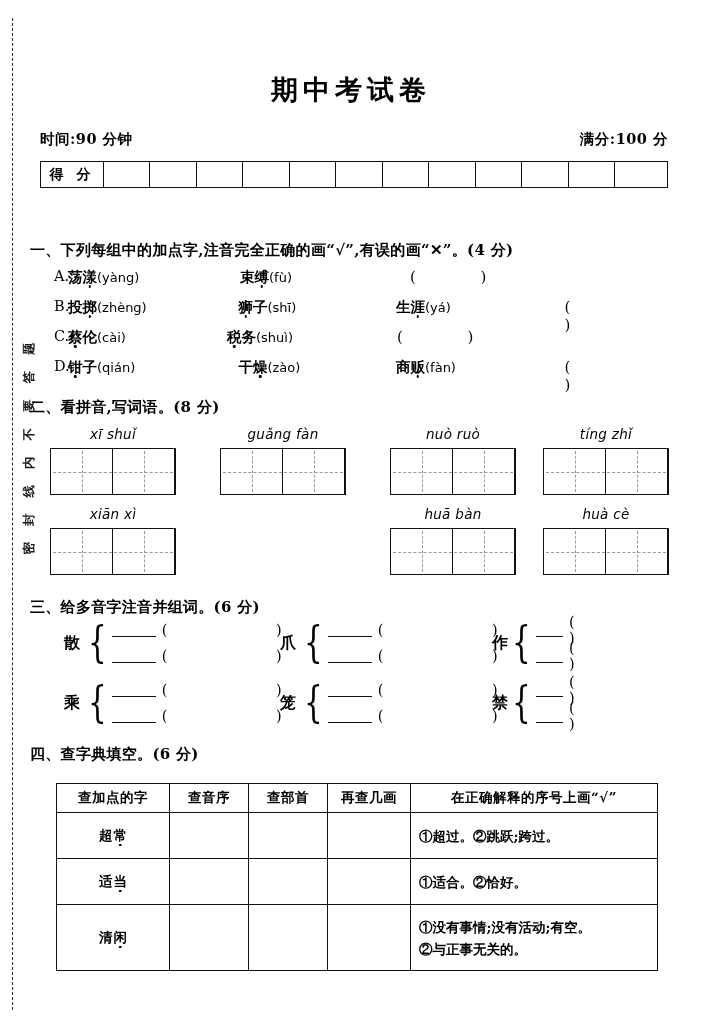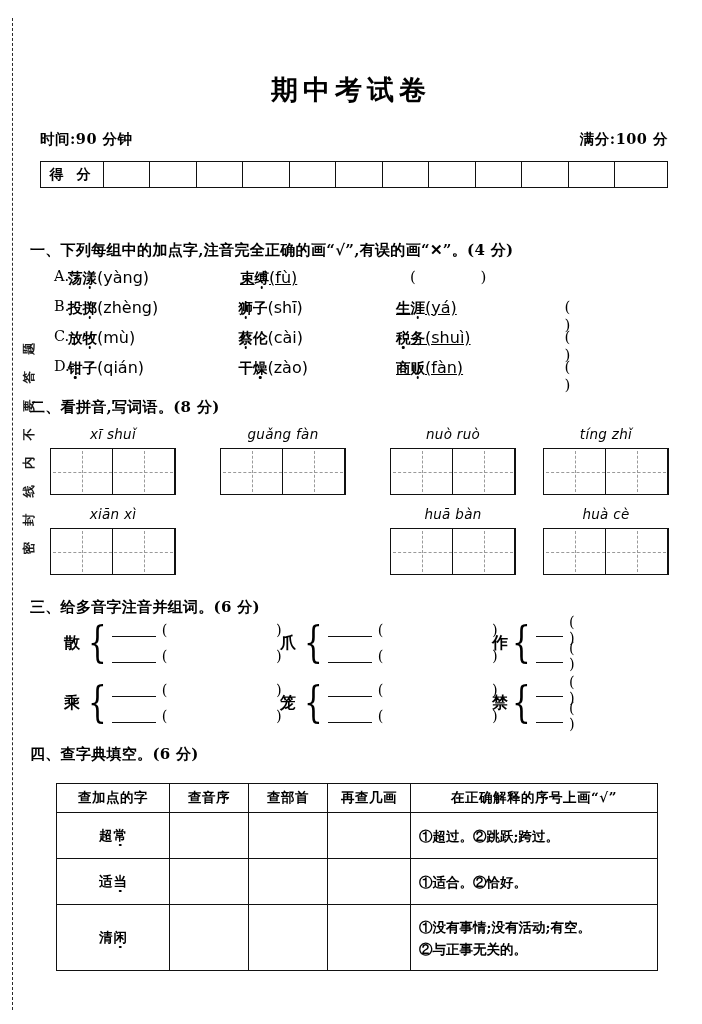--- a/index.html
+++ b/index.html
@@ -79,28 +79,28 @@
   .q1-row{
     display:flex;align-items:flex-start;
     height:30px;
     font-family:"DejaVu Serif","Liberation Serif",serif;
     font-size:14.5px;font-weight:bold;
   }
   .q1-letter{width:38px;padding-left:24px;box-sizing:border-box;font-weight:normal;}
   .q1-item{position:relative;}
   .q1-item.i1{width:172px;}
   .q1-item.i2{width:159px;}
-  .q1-item.i3{width:170px;text-decoration:underline;}
+  .q1-item.i3{width:170px;}
   .dotchar{position:relative;display:inline-block;}
   .dotchar::after{
     content:"";position:absolute;left:50%;top:17px;
     width:2.5px;height:2.5px;background:#000;border-radius:50%;
     transform:translateX(-50%);
   }
-  .py{font-family:"DejaVu Sans","Liberation Sans",sans-serif;font-weight:normal;font-size:16px;}
+  .py{font-family:"DejaVu Sans","Liberation Sans",sans-serif;font-weight:normal;font-size:13px;}
   .q1-paren{font-weight:normal;font-size:15px;letter-spacing:30px;}
 
   
   .q2{position:absolute;left:30px;top:424px;width:645px;}
   .q2-row{position:relative;height:80px;font-style:italic;}
   .q2-cellwrap{position:absolute;top:0;}
   .q2-py{
     font-family:"DejaVu Sans","Liberation Sans",sans-serif;
     font-size:13.5px;text-align:center;height:20px;line-height:20px;
     letter-spacing:0.3px;
@@ -220,21 +220,20 @@
     <div class="q1-row">
       <span class="q1-letter">B.</span>
       <span class="q1-item i1"><span>投</span><span class="dotchar">掷</span><span></span><span class="py">(zhèng)</span></span>
       <span class="q1-item i2"><span></span><span class="dotchar">狮</span><span>子</span><span class="py">(shī)</span></span>
       <span class="q1-item i3"><span>生</span><span class="dotchar">涯</span><span></span><span class="py">(yá)</span></span>
       <span class="q1-paren">(    )</span>
     </div>
 
     <div class="q1-row">
       <span class="q1-letter">C.</span>
-      <span class="q1-item i1"><span>放</span><span class="dotchar">牧</span><span></span><span class="py">(mù)</span></span>
       <span class="q1-item i2"><span></span><span class="dotchar">蔡</span><span>伦</span><span class="py">(cài)</span></span>
       <span class="q1-item i3"><span></span><span class="dotchar">税</span><span>务</span><span class="py">(shuì)</span></span>
       <span class="q1-paren">(    )</span>
     </div>
 
     <div class="q1-row">
       <span class="q1-letter">D.</span>
       <span class="q1-item i1"><span></span><span class="dotchar">钳</span><span>子</span><span class="py">(qián)</span></span>
       <span class="q1-item i2"><span>干</span><span class="dotchar">燥</span><span></span><span class="py">(zào)</span></span>
       <span class="q1-item i3"><span>商</span><span class="dotchar">贩</span><span></span><span class="py">(fàn)</span></span>

